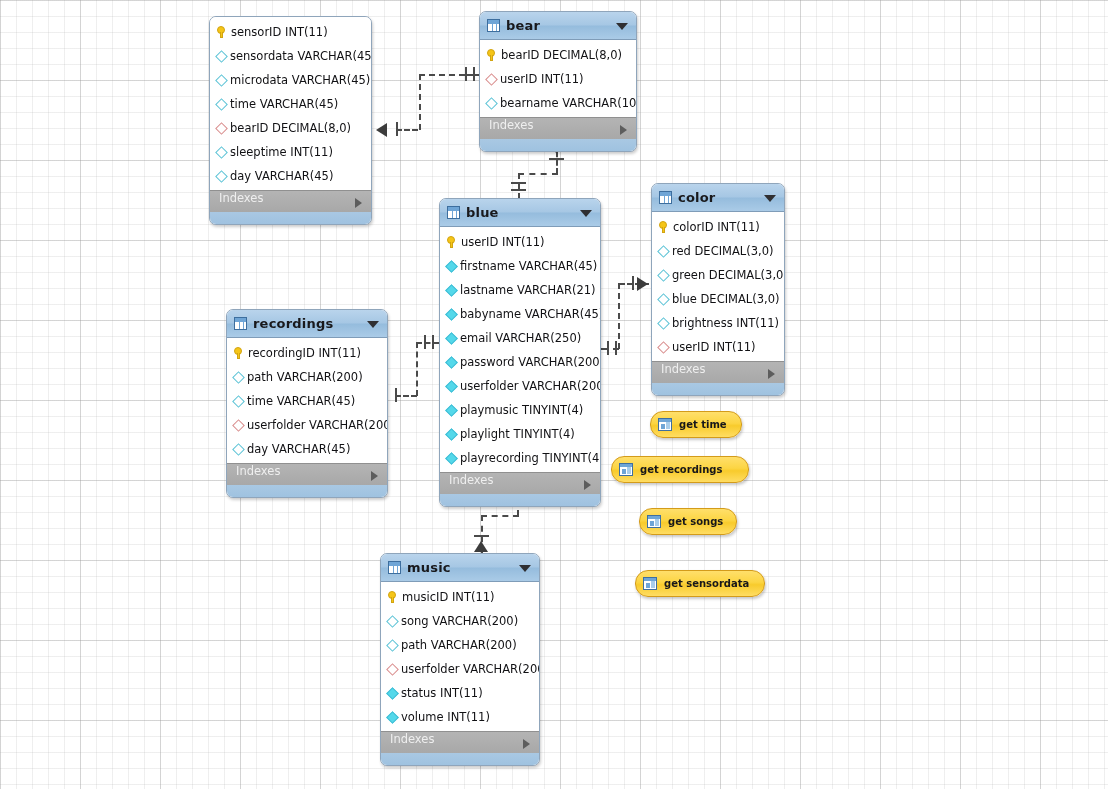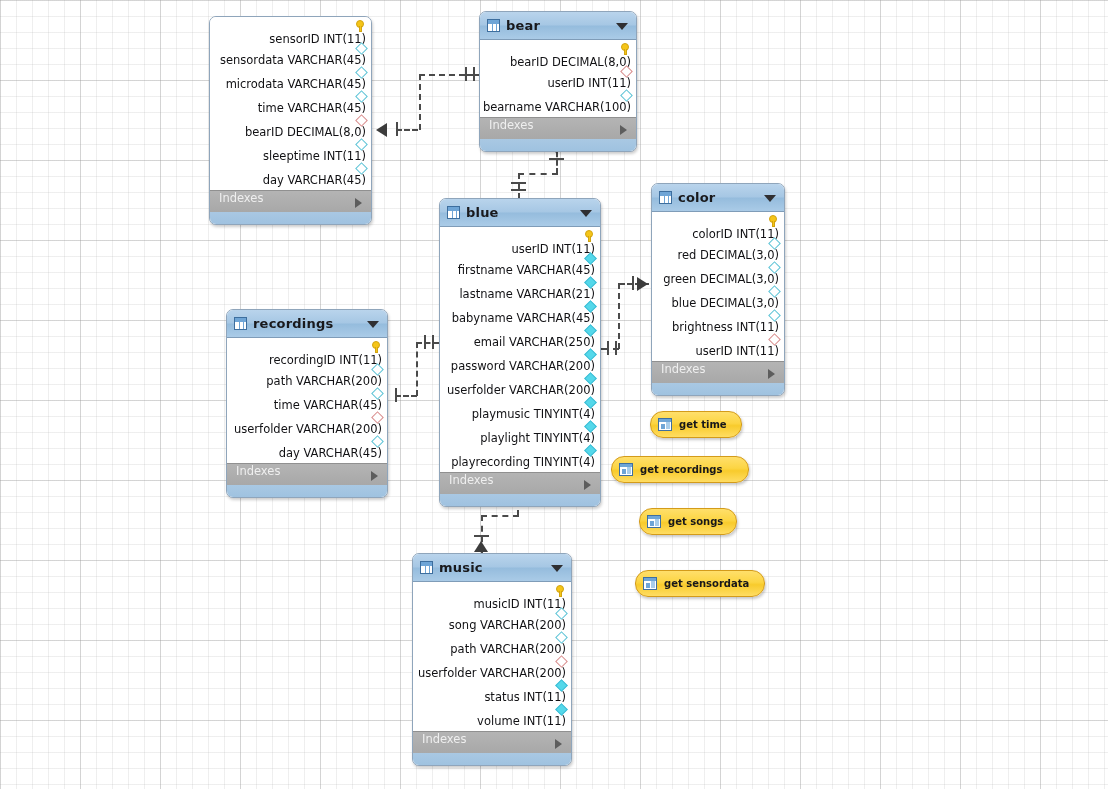--- a/index.html
+++ b/index.html
@@ -85,25 +85,24 @@
     border-left: 6px solid transparent;
     border-right: 6px solid transparent;
     border-top: 7px solid #2f2f32;
   }
   .cols {
     padding: 3px 0 2px 0;
     background: #ffffff;
   }
   .col {
     display: flex;
-    align-items: flex-end;
+    align-items: center;
     height: 24px;
     padding: 0 5px 0 6px;
     white-space: nowrap;
-    flex-direction: column;
   }
   .col .cname {
     font-size: 11.5px;
     color: #111114;
     margin-left: 4px;
   }
   .dia {
     width: 9px;
     height: 9px;
     transform: rotate(45deg);
@@ -477,21 +476,21 @@
             <span class="dia null"></span>
             <span class="cname">day VARCHAR(45)</span>
           </div>
         </div>
         <div class="tbl-indexes">
           <span>Indexes</span>
           <span class="tri"></span>
         </div>
         <div class="tbl-foot"></div>
       </div>
-      <div class="tbl" style="left: 412px; top: 553px; width: 160px;">
+      <div class="tbl" style="left: 380px; top: 553px; width: 160px;">
         <div class="tbl-header">
           <span class="ico-table"></span>
           <span class="tname">music</span>
           <span class="caret-down"></span>
         </div>
         <div class="cols">
           <div class="col">
             <span class="key"></span>
             <span class="cname">musicID INT(11)</span>
           </div>

